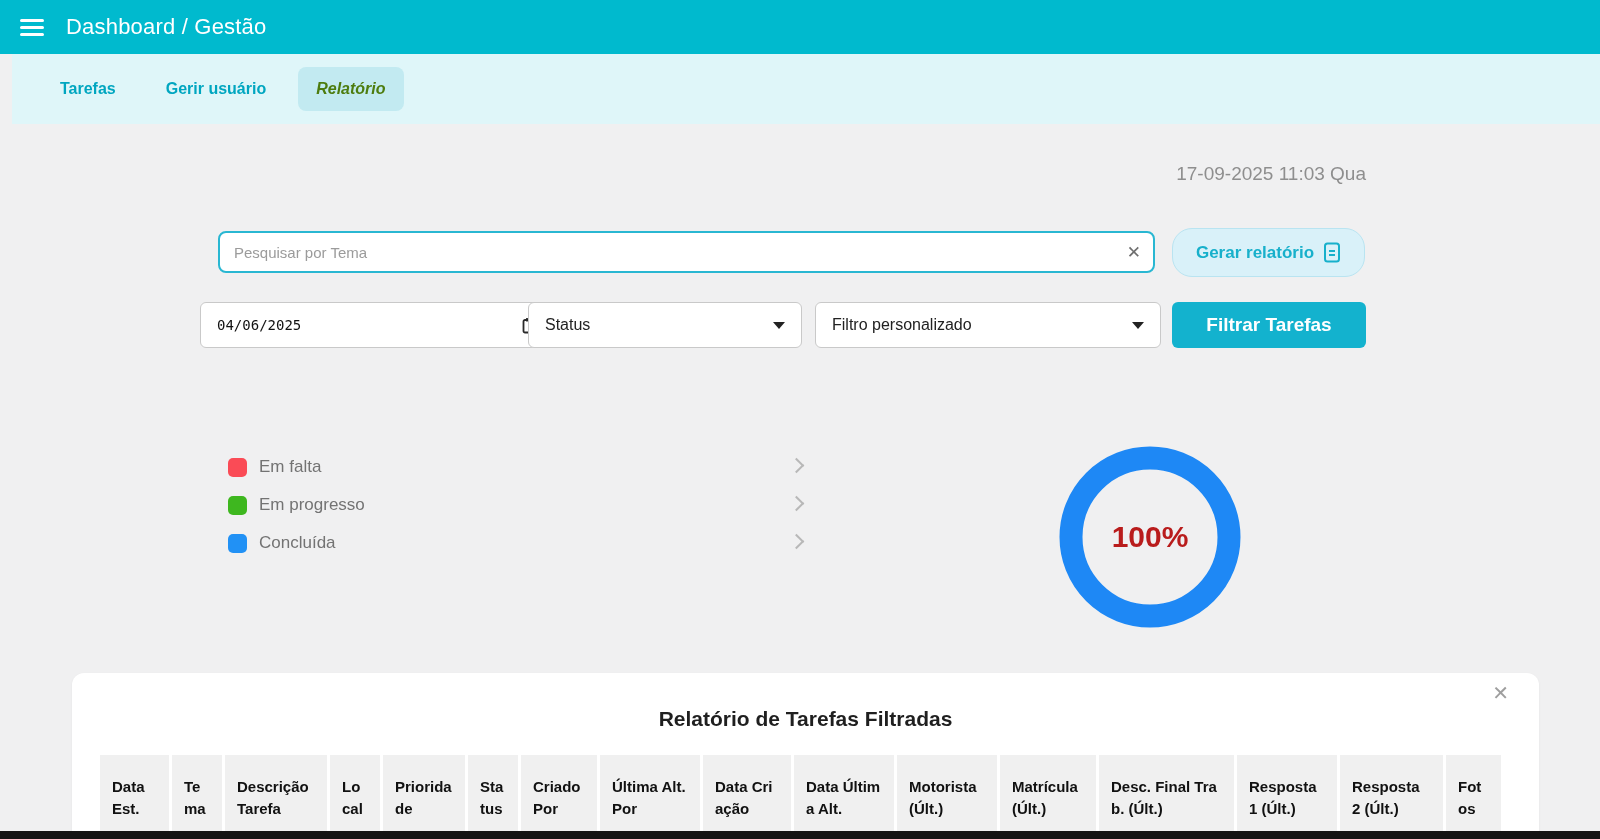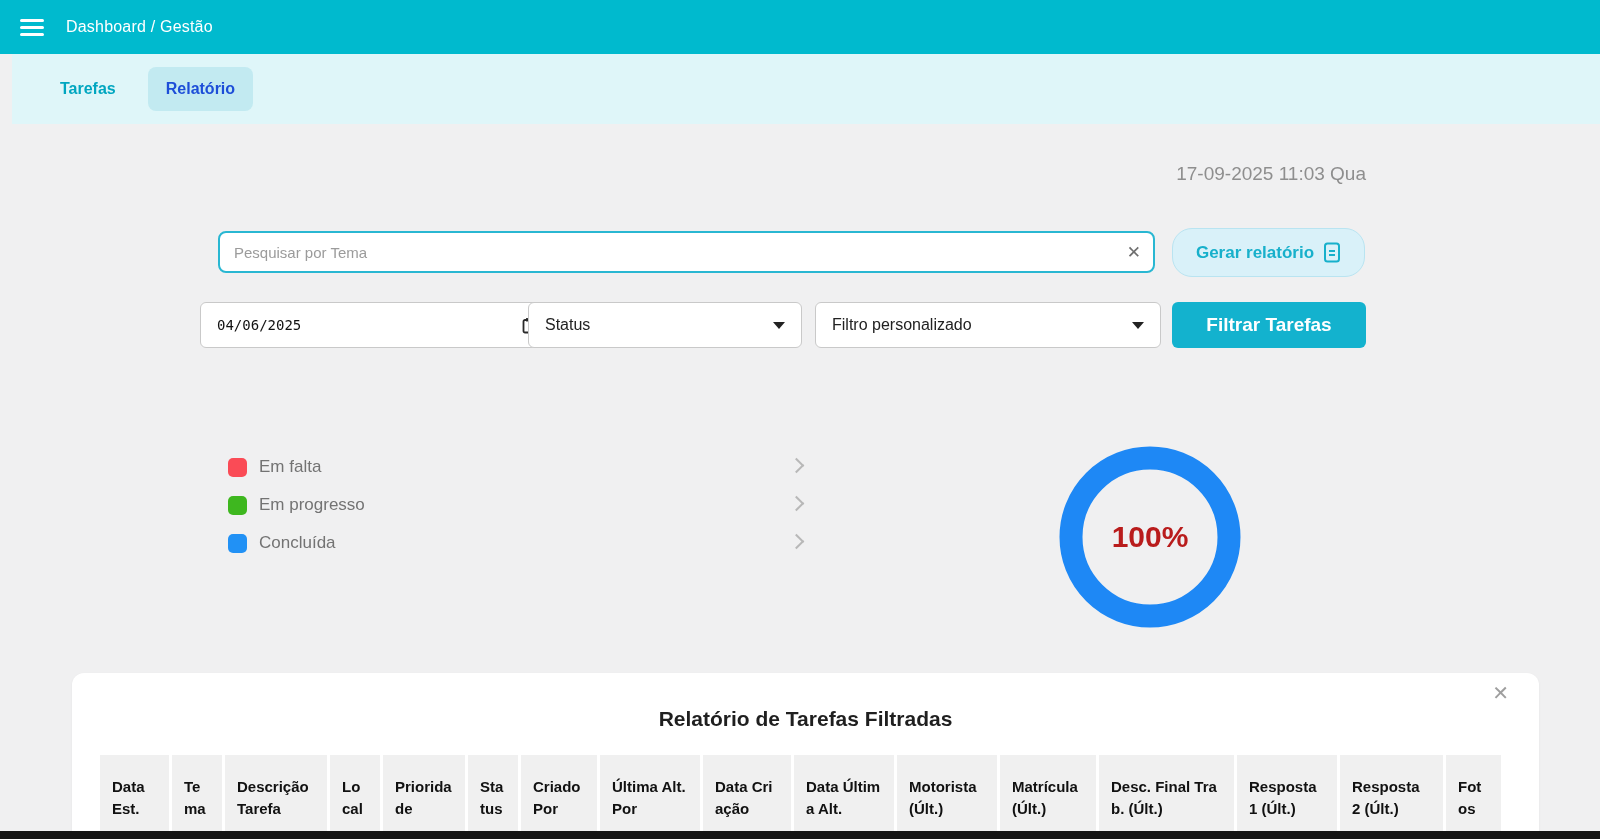--- a/index.html
+++ b/index.html
@@ -9,32 +9,32 @@
     background:#f0f0f1;
     position:relative;
   }
   
   .topbar {
     position:absolute; left:0; top:0; width:1600px; height:54px;
     background:#00bace; display:flex; align-items:center; padding-left:20px;
   }
   .hamburger { width:24px; height:17px; display:flex; flex-direction:column; justify-content:space-between; cursor:pointer; }
   .hamburger span { display:block; height:3px; border-radius:2px; background:#ffffff; }
-  .topbar-title { color:#ffffff; font-size:16px; margin-left:22px; letter-spacing:.2px; }
+  .topbar-title { color:#ffffff; font-size:22px; margin-left:22px; letter-spacing:.2px; }
 
   
   .tabbar {
     position:absolute; left:12px; top:54px; width:1600px; height:70px;
     background:#dff6f9; display:flex; align-items:center; padding-left:30px;
   }
   .tab {
     font-size:16px; font-weight:bold; color:#00a6c0; cursor:pointer;
     padding:13px 18px; border-radius:8px; margin-right:14px; white-space:nowrap;
   }
-  .tab.active { background:#c2eaf1; color:#1d4ed8; }
+  .tab.active { background:#c2eaf1; color:#4d7c0f;font-style:italic; }
 
   
   .datetime {
     position:absolute; top:163px; right:234px;
     font-size:19px; color:#8e8e8e;
   }
 
   
   .search-wrap { position:absolute; left:218px; top:231px; width:937px; height:42px; }
   .search-input {
@@ -136,20 +136,21 @@
   <div class="hamburger">
     <span></span>
       <span></span>
       <span></span>
   </div>
   <div class="topbar-title">Dashboard / Gestão</div>
 </header>
 
 <nav class="tabbar">
   <div class="tab">Tarefas</div>
+  <div class="tab">Gerir usuário</div>
   <div class="tab active">Relatório</div>
 </nav>
 
 <div class="datetime">17-09-2025 11:03 Qua</div>
 
 <div class="search-wrap">
   <input class="search-input" type="text" placeholder="Pesquisar por Tema" style="">
   <span class="search-clear">✕</span>
 </div>
 

